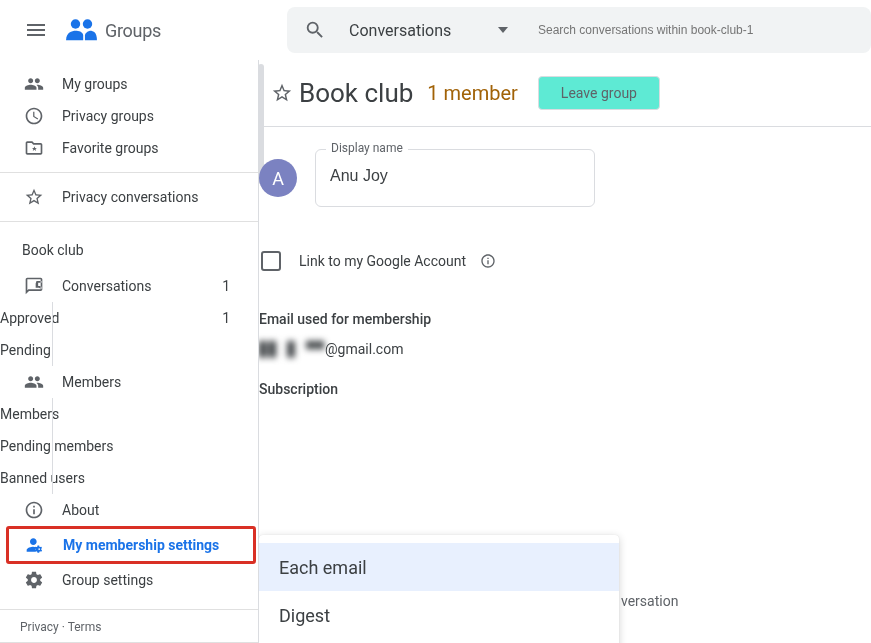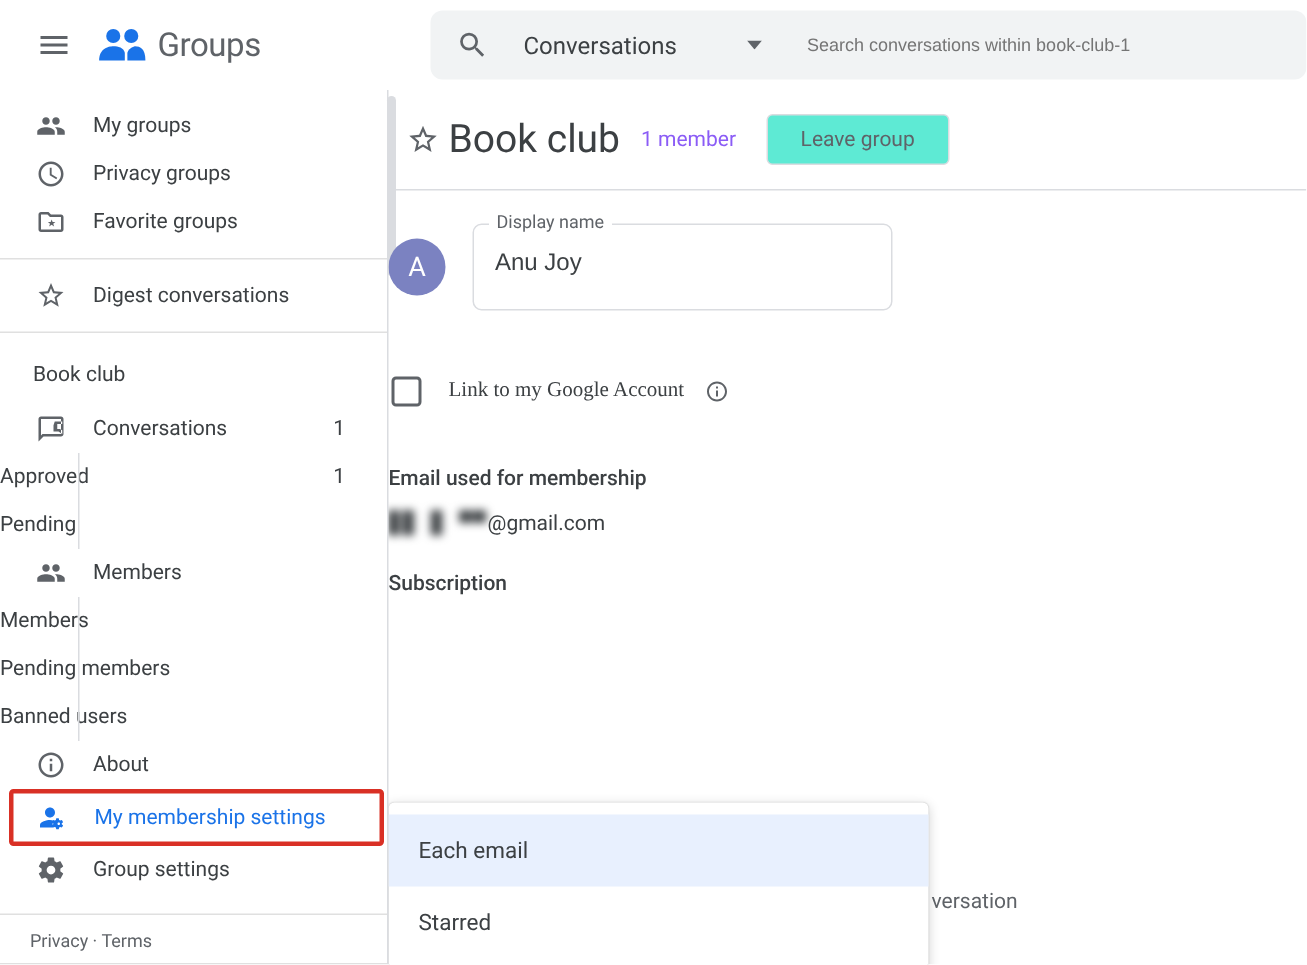--- a/index.html
+++ b/index.html
@@ -3,21 +3,21 @@
   <meta charset="utf-8">
   <style>
     * { box-sizing: border-box; margin: 0; padding: 0; }
     body { font-family: 'Google Sans', Roboto, Arial, sans-serif; color: #3c4043; font-size: 14px; background: #fff; overflow: hidden; }
     
     .header { display: flex; align-items: center; height: 60px; }
     .header-left { display: flex; align-items: center; width: 287px; padding-left: 12px; }
     .menu-btn { width: 48px; height: 48px; display: flex; align-items: center; justify-content: center; cursor: pointer; border-radius: 50%; }
     .logo-wrap { display: flex; align-items: center; margin-left: 4px; }
     .logo-icon { width: 35px; height: 24px; }
-    .logo-text { font-size: 22px; color: #5f6368; margin-left: 6px; letter-spacing: -0.3px; }
+    .logo-text { font-size: 18px; color: #5f6368; margin-left: 6px; letter-spacing: -0.3px; }
     
     .search-bar { flex: 1; display: flex; align-items: center; height: 46px; background: #f1f3f4; border-radius: 8px; margin-right: 0; }
     .search-icon-wrap { width: 56px; display: flex; align-items: center; justify-content: center; }
     .search-scope { display: flex; align-items: center; min-width: 175px; font-size: 16px; color: #3c4043; padding: 0 10px 0 6px; cursor: pointer; justify-content: space-between; }
     .search-input { flex: 1; border: none; background: transparent; font-size: 12px; color: #0369a1; padding-left: 20px; outline: none; }
     
     .container { display: flex; height: calc(100vh - 60px); position: relative; }
     
     .sidebar { width: 258px; padding-top: 8px; display: flex; flex-direction: column; border-bottom: 1px solid #e0e0e0; }
     .side-scroll-ind { position: absolute; left: 258px; top: 4px; width: 6px; height: 120px; background: #dadce0; border-radius: 3px; }
@@ -30,52 +30,52 @@
     .side-div { height: 1px; background: #e0e0e0; margin: 8px 0; }
     .side-section-hdr { padding: 12px 0 12px 22px; font-size: 14px; color: #3c4043; }
     
     .side-sub { display: flex; align-items: center; height: 32px; cursor: pointer; border-radius: 0 16px 16px 0; margin-right: 10px; position: relative; }
     .side-sub::before { content: ''; position: absolute; left: 52px; top: 0; bottom: 0; width: 1px; background: #dadce0; }
     .side-sub:first-of-type::before { top: -4px; }
     .side-sub .lbl { flex: 1; font-size: 14px; color: #3c4043; }
     .side-sub .cnt { padding-right: 18px; color: #3c4043; font-size: 14px; }
     
     .side-item.selected { color: #1a73e8; }
-    .side-item.selected .lbl { color: #1a73e8; font-weight: 400; }
+    .side-item.selected .lbl { color: #1a73e8; font-weight: 700; }
     .side-item.selected .ic svg { fill: #1a73e8; }
     .highlight-box { border: 3px solid #d93025; border-radius: 3px; }
     
     .footer { padding: 10px 0 8px 20px; font-size: 12px; color: #5f6368; border-top: 1px solid #e0e0e0; }
     .footer a { color: #5f6368; text-decoration: none; }
     
     .main { flex: 1; border-left: 1px solid #dadce0; overflow: hidden; }
     .main-header { display: flex; align-items: center; padding: 16px 0 16px 12px; border-bottom: 1px solid #dadce0; }
     .star-btn { width: 22px; height: 22px; }
     .group-title { font-size: 26px; color: #3c4043; margin-left: 6px; }
-    .member-count { font-size: 14px; color: #8b5cf6; margin-left: 14px; }
+    .member-count { font-size: 20px; color: #a16207; margin-left: 14px; }
     .leave-btn { margin-left: 20px; border: 1px solid #dadce0; background: #5eead4; color: #5f6368; font-size: 14px; padding: 8px 22px; border-radius: 4px; cursor: pointer; font-family: inherit; }
     
     .content { padding: 22px 0 0 0; position: relative; }
     .avatar-row { display: flex; align-items: center; padding-left: 0; }
     .avatar { width: 38px; height: 38px; border-radius: 50%; background: #7b82c1; color: #fff; display: flex; align-items: center; justify-content: center; font-size: 18px; }
     .field-wrap { position: relative; border: 1px solid #dadce0; border-radius: 6px; width: 280px; height: 58px; margin-left: 18px; padding: 17px 14px 0 14px; }
     .field-label { position: absolute; top: -9px; left: 10px; background: #fff; padding: 0 5px; font-size: 12px; color: #5f6368; }
     .field-input { border: none; outline: none; width: 100%; font-size: 16px; color: #3c4043; background: transparent; }
     
-    .check-row { display: flex; align-items: center; padding-left: 2px; margin-top: 44px; font-family: Liberation Serif, serif; }
+    .check-row { display: flex; align-items: center; padding-left: 2px; margin-top: 44px; }
     .checkbox { width: 20px; height: 20px; border: 2px solid #5f6368; border-radius: 3px; }
     .check-label { margin-left: 18px; font-size: 14px; color: #3c4043; }
     .info-ic { margin-left: 14px; }
     
     .section-label { font-size: 14px; font-weight: 500; color: #3c4043; margin-top: 40px; }
     .email-val { margin-top: 14px; font-size: 14px; color: #3c4043; }
     .obscured { display: inline-block; filter: blur(3px); letter-spacing: 1px; font-family: monospace; }
     
     .dropdown-menu { position: absolute; left: 0; top: 408px; width: 360px; background: #fff; border-radius: 4px; box-shadow: 0 2px 8px rgba(0,0,0,0.18), 0 0 1px rgba(0,0,0,0.12); padding: 8px 0; z-index: 10; }
-    .dd-item { height: 48px; display: flex; align-items: center; padding-left: 20px; font-size: 15px; color: #3c4043; cursor: pointer; }
+    .dd-item { height: 48px; display: flex; align-items: center; padding-left: 20px; font-size: 18px; color: #3c4043; cursor: pointer; }
     .dd-item.sel { background: #e8f0fe; }
     
     .bg-text { position: absolute; color: #5f6368; font-size: 14px; }
     
     svg { fill: #5f6368; }
   </style>
 </head>
 <body>
 
 <div class="header">
@@ -139,21 +139,21 @@
           </span>
         <span class="lbl">Favorite groups</span>
       </div>
       <div class="side-div"></div>
       <div class="side-item">
         <span class="ic">
             <svg width="20" height="20" viewBox="0 0 24 24">
               <path d="M12 17.27L18.18 21l-1.64-7.03L22 9.24l-7.19-.61L12 2 9.19 8.63 2 9.24l5.46 4.73L5.82 21 12 17.27zM12 15.4l-3.76 2.27 1-4.28-3.32-2.88 4.38-.38L12 6.1l1.71 4.04 4.38.38-3.32 2.88 1 4.28L12 15.4z"></path>
             </svg>
           </span>
-        <span class="lbl">Digest conversations</span>
+        <span class="lbl">Privacy conversations</span>
       </div>
       <div class="side-div"></div>
       <div class="side-section-hdr">Book club</div>
 
       <div class="side-item">
         <span class="ic">
             <svg width="20" height="20" viewBox="0 0 24 24">
               <path d="M20 2H4c-1.1 0-2 .9-2 2v18l4-4h14c1.1 0 2-.9 2-2V4c0-1.1-.9-2-2-2zm0 14H5.17L4 17.17V4h16v12z M15 6h6v10l-3-2h-4V9 M17 8v4h2l2 1V8z"></path>
             </svg>
           </span>
@@ -250,19 +250,19 @@
       <div class="email-val">
         <span class="obscured">▉▉ ▉ ▀▀</span><span>@gmail.com</span>
       </div>
 
       <div class="section-label" style="margin-top:24px;">Subscription</div>
 
       <span class="bg-text" style="left:362px; top:466px;">versation</span>
 
       <div class="dropdown-menu">
         <div class="dd-item sel">Each email</div>
-        <div class="dd-item">Starred</div>
+        <div class="dd-item">Digest</div>
         <div class="dd-item">Abridged</div>
 
       </div>
     </div>
   </div>
 </div>
 
 </body></html>

